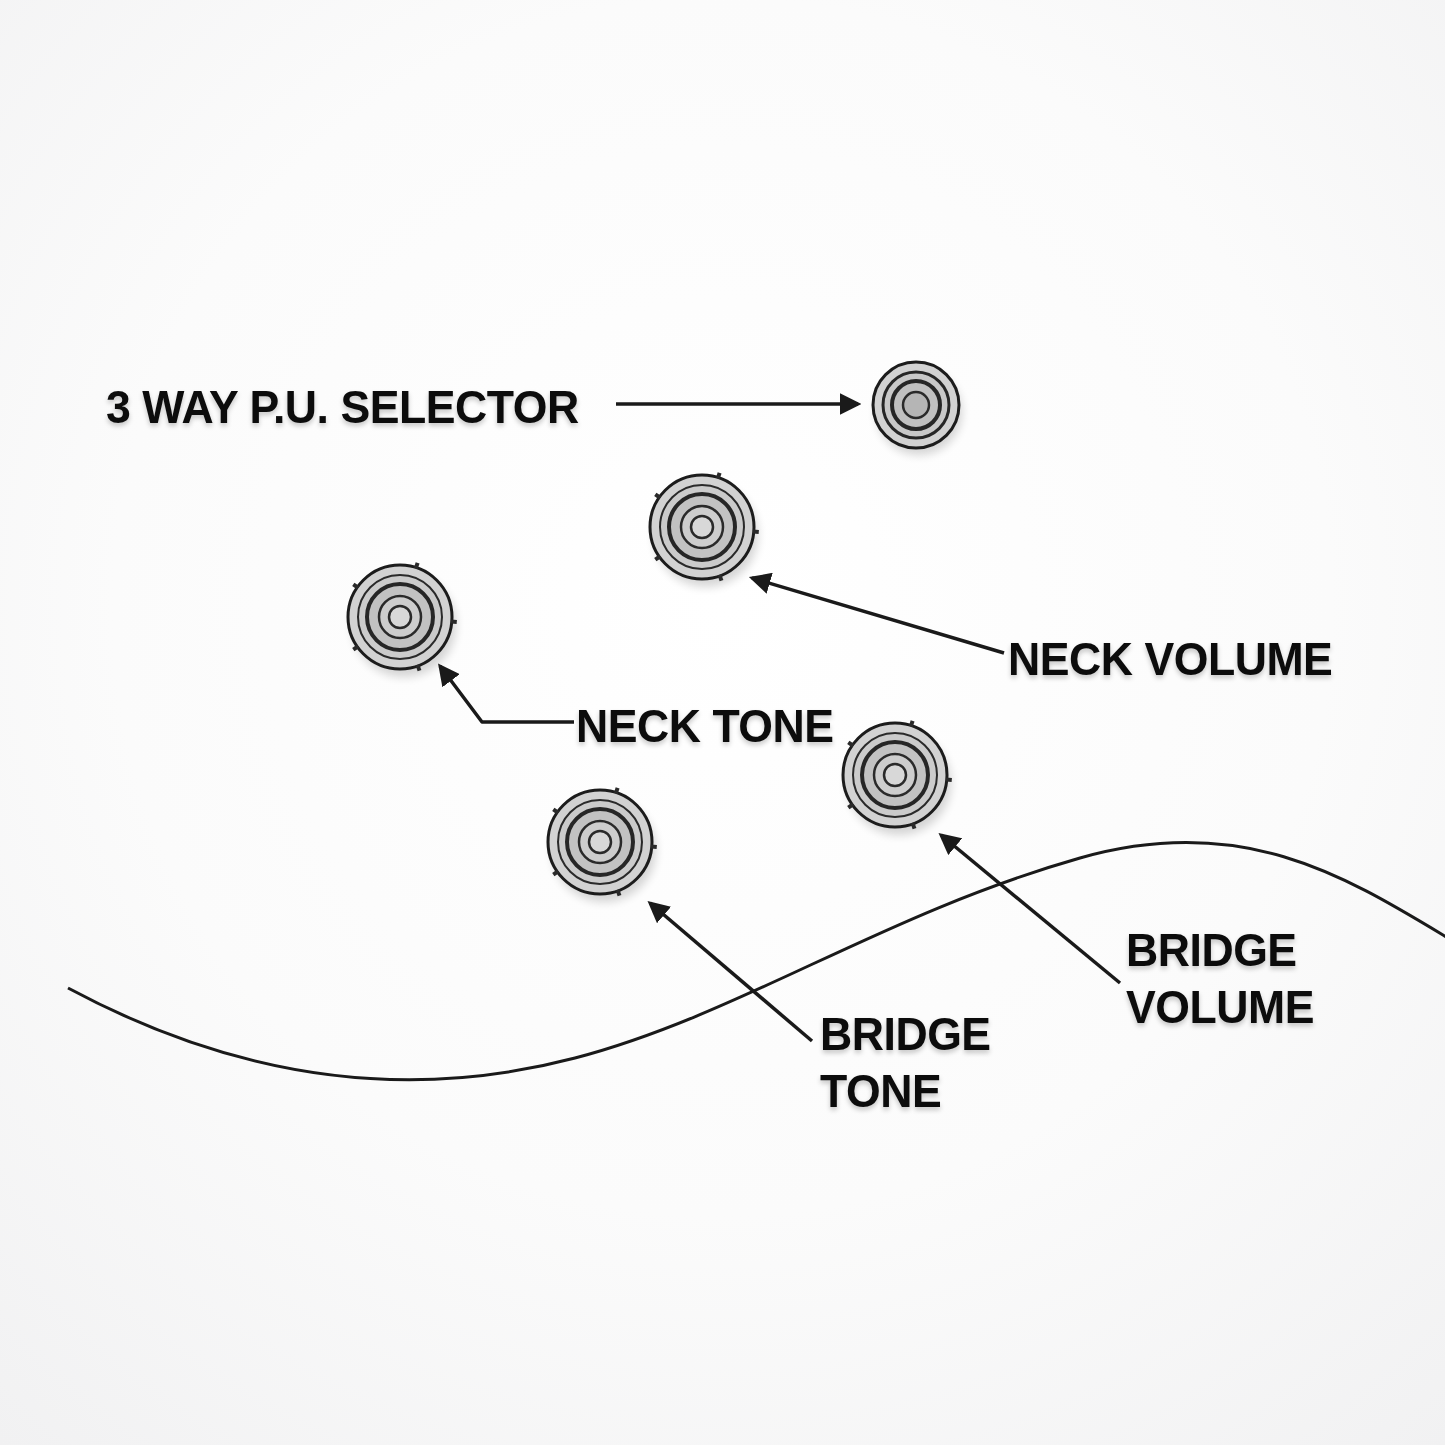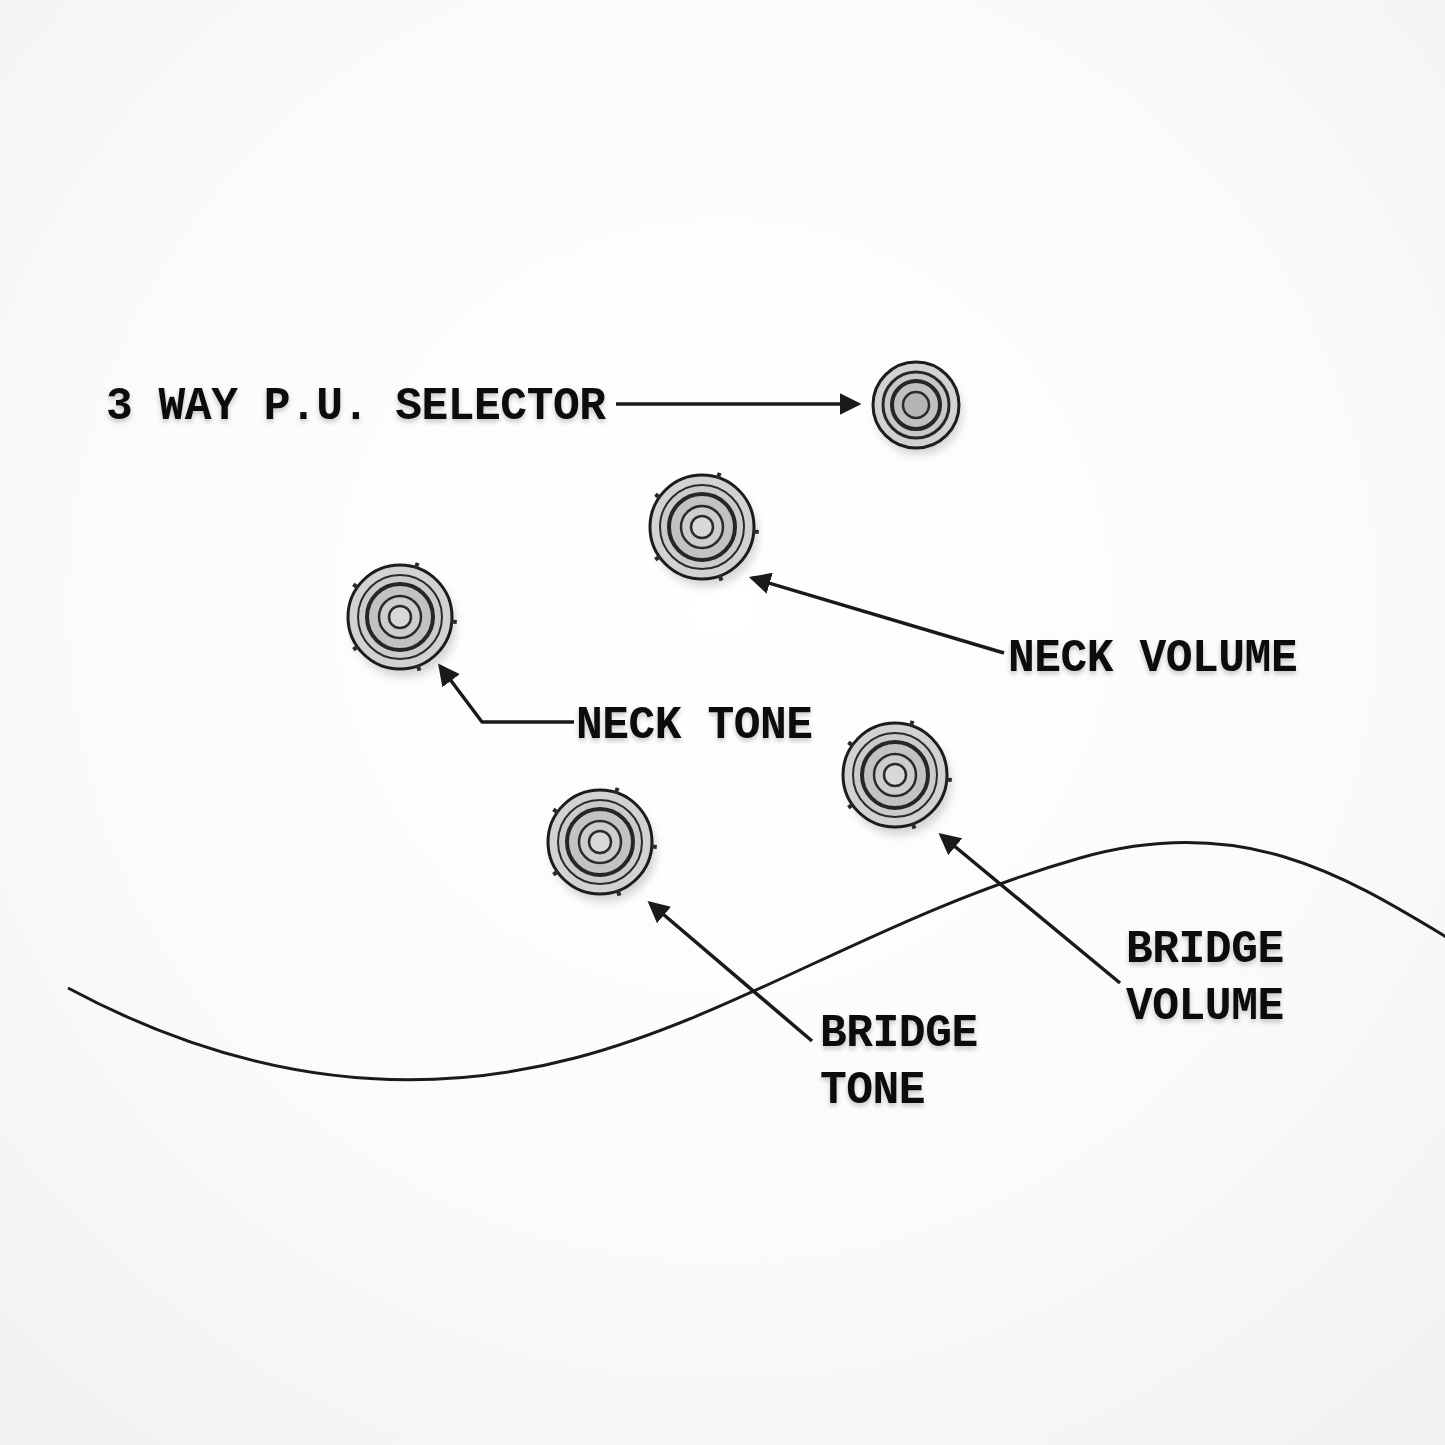--- a/index.html
+++ b/index.html
@@ -6,21 +6,21 @@
     margin: 0;
     padding: 0;
     background: #ffffff;
   }
   .stage {
     position: relative;
     width: 1445px;
     height: 1445px;
     overflow: hidden;
     background: radial-gradient(circle at 50% 42%, #ffffff 0%, #fbfbfb 55%, #f1f1f2 100%);
-    font-family: Liberation Mono, monospace;
+    font-family: Liberation Sans, sans-serif;
   }
   svg.layer {
     position: absolute;
     left: 0;
     top: 0;
     width: 1445px;
     height: 1445px;
   }
   .label {
     position: absolute;

